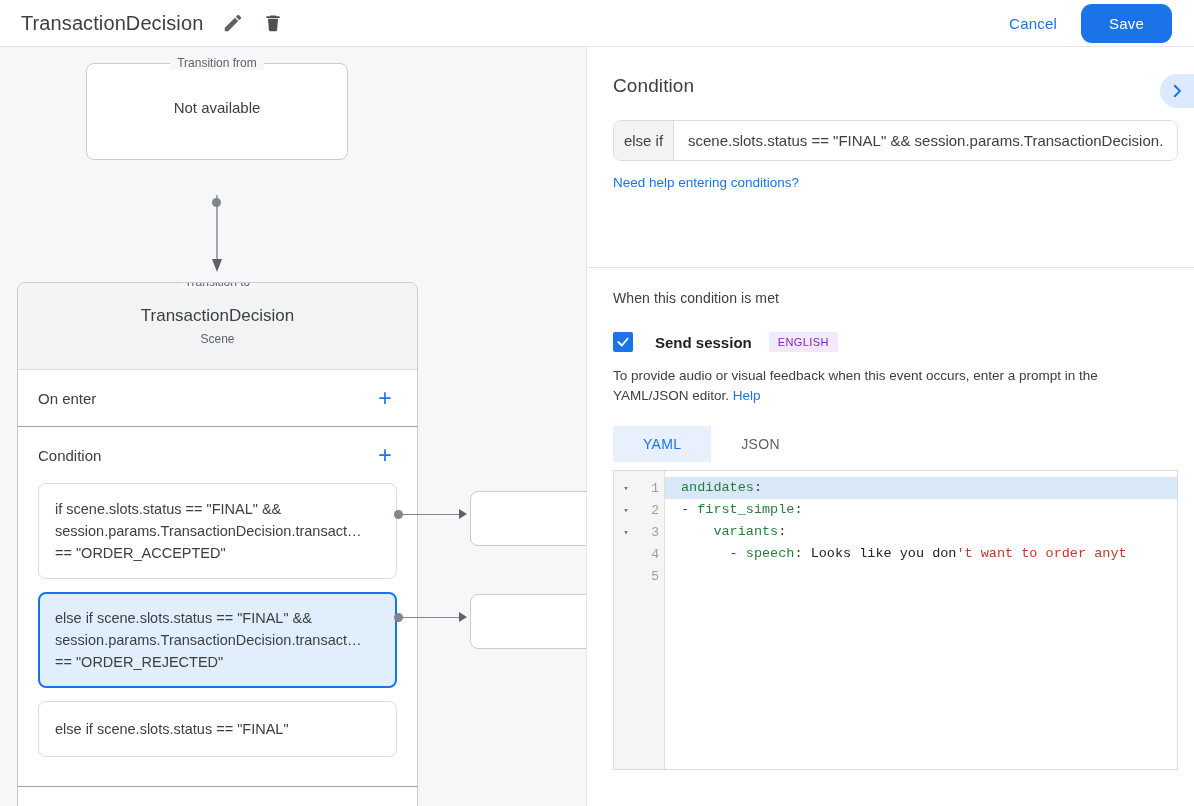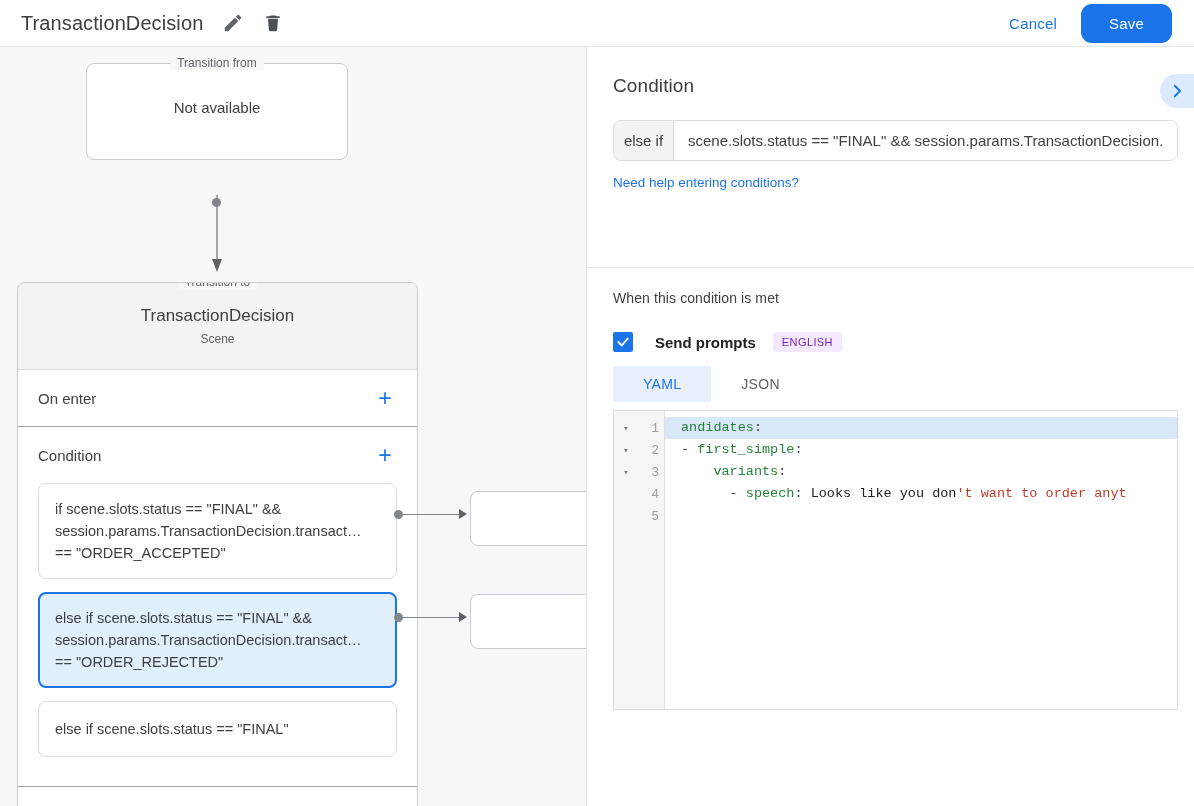--- a/index.html
+++ b/index.html
@@ -323,24 +323,27 @@
     <div class="rp-body">
       <div class="rp-h2">When this condition is met</div>
 
 
       <div class="checkrow" style="margin-bottom:14px;">
         <span class="cb checked">
           <svg width="14" height="14" viewBox="0 0 24 24" fill="none" stroke="#ffffff" stroke-width="3.2" stroke-linecap="round" stroke-linejoin="round" aria-hidden="true">
             <polyline points="4 12 10 18 20 6"></polyline>
           </svg>
         </span>
-        <span class="lbl">Send prompts</span>
+        <span class="lbl">Send session</span>
         <span class="lang-badge">ENGLISH</span>
       </div>
 
+      <div class="desc" style="margin-top:8px;">
+        <span>To provide audio or visual feedback when this event occurs, enter a prompt in the YAML/JSON editor. </span><a>Help</a>
+      </div>
 
       <div class="tabs">
         <button class="tab active">YAML</button>
         <button class="tab">JSON</button>
       </div>
 
       <div class="editor">
         <div class="gutter" id="gutter">
             <div class="grow">
               <span class="fold">▾</span>

